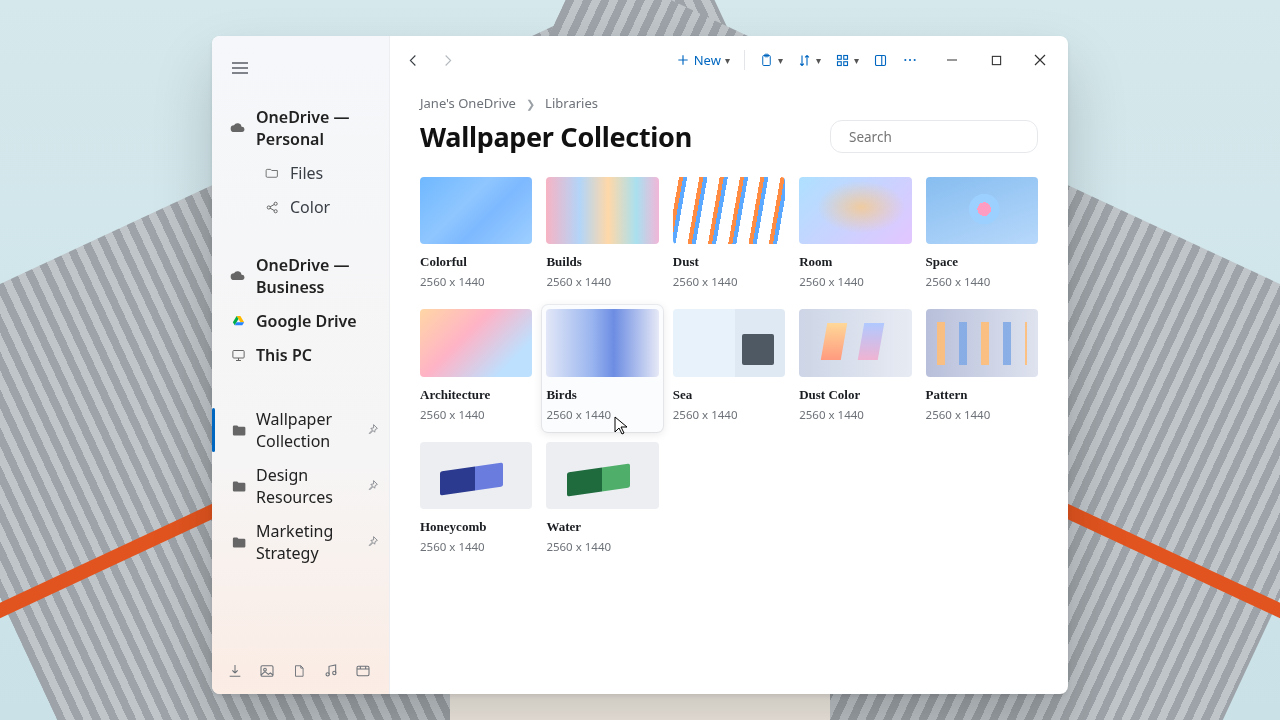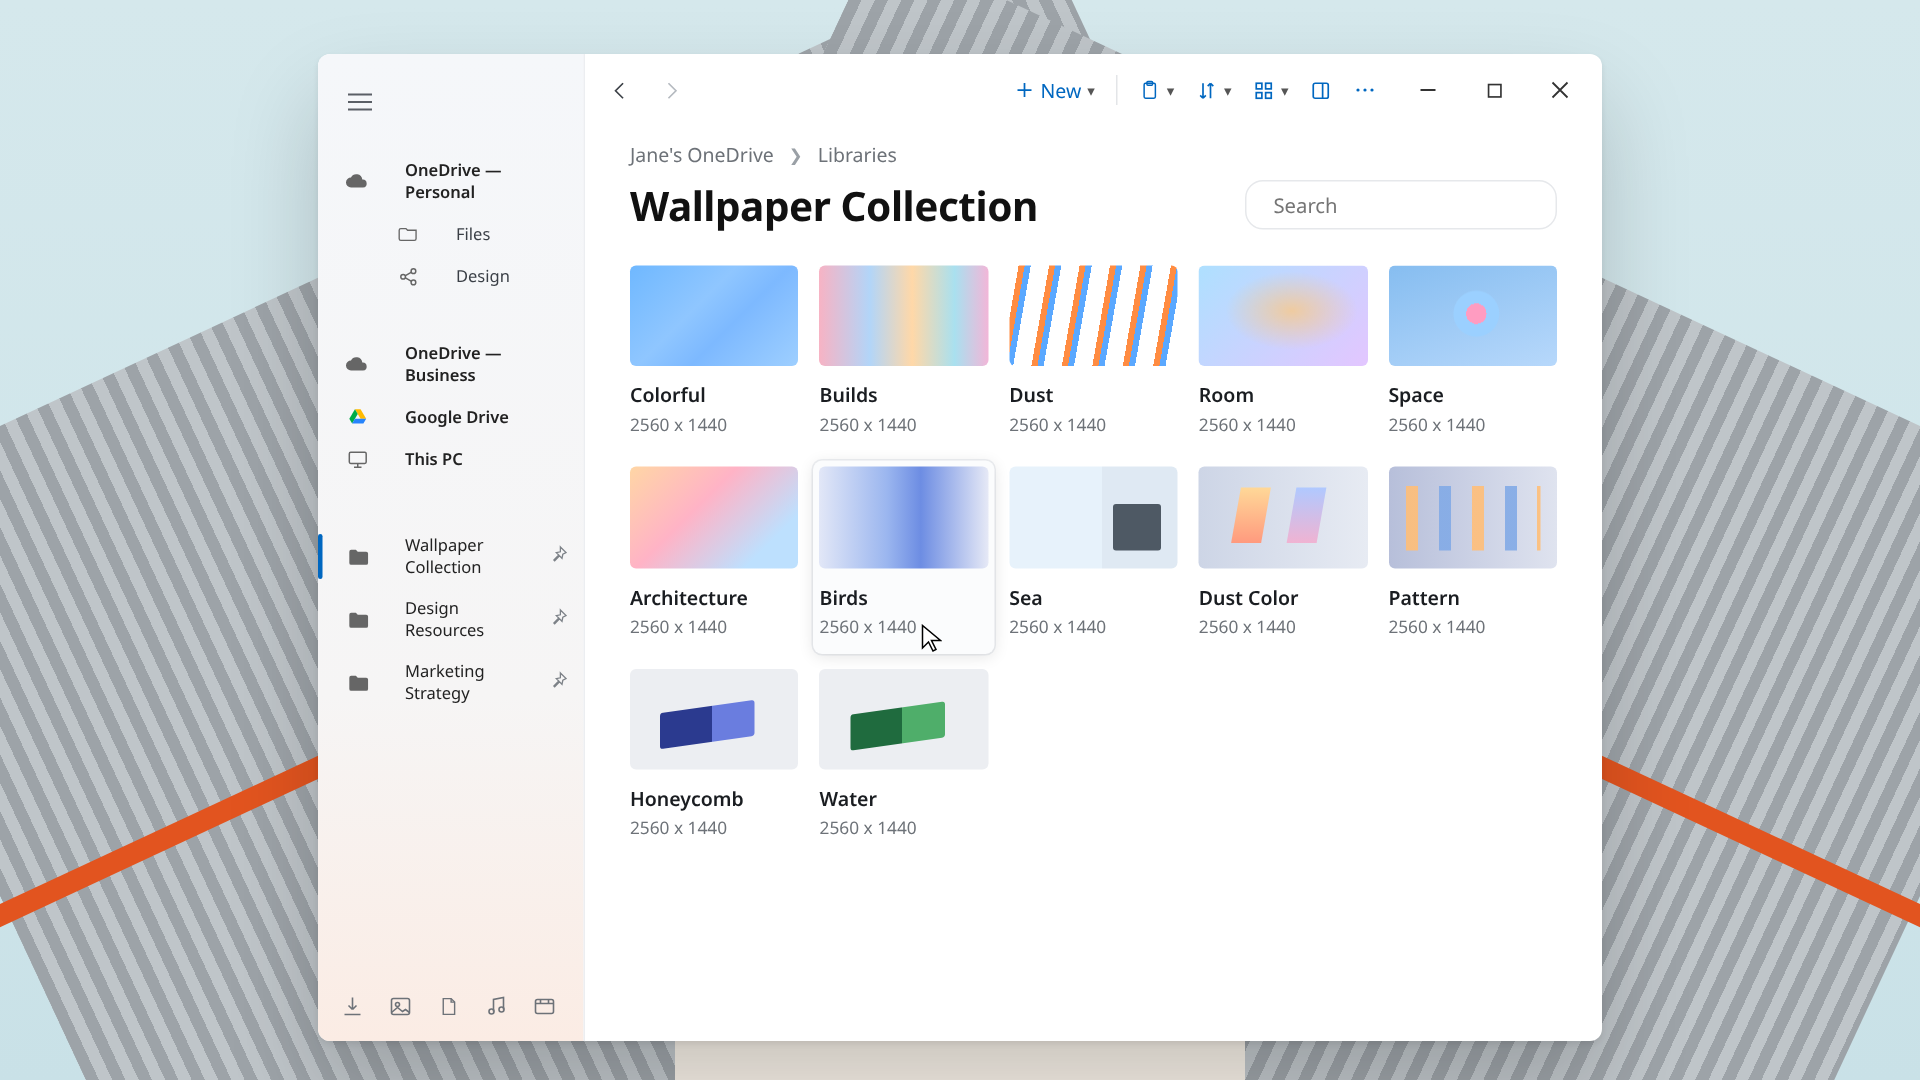--- a/index.html
+++ b/index.html
@@ -42,22 +42,22 @@
   .sidebar {
     width: 178px;
     background: linear-gradient(180deg, #f5f7fa 0%, #f6f5f5 65%, #fbece4 100%);
     border-right: 1px solid #eceef1;
     display: flex; flex-direction: column;
     padding-top: 14px;
   }
   .hamburger { width: 36px; height: 36px; display:flex; align-items:center; justify-content:center; margin-left:10px; margin-bottom:10px; color:#5a5f66; cursor:pointer; }
   .side-section { padding: 4px 0; }
   .side-item {
-    display: flex; align-items: center; gap: 24px;
-    padding: 6px 10px 6px 18px; font-size: 11px; color:#222;
+    display: flex; align-items: center; gap: 10px;
+    padding: 6px 10px 6px 18px; font-size: 16px; color:#222;
     cursor: pointer; position: relative;
   }
   .side-item.sub { padding-left: 52px; color:#3a3f46; }
   .side-item.header { font-weight: 600; }
   .side-item .ic { width: 16px; height:16px; display:flex; align-items:center; justify-content:center; color:#666; flex:none; }
   .side-item.active::before {
     content:""; position:absolute; left:0; top:6px; bottom:6px; width:3px; background:#0067c0; border-radius:2px;
   }
   .side-item .pin { margin-left:auto; color:#7d8288; }
   .onedrive-cloud { color:#0078d4; }
@@ -93,21 +93,21 @@
     display:flex; align-items:center; padding:0 10px; gap:8px; color:#6d7278; font-size:13.5px;
     background:#fff;
   }
   .search svg { color:#0067c0; }
   .search input { border:none; outline:none; flex:1; font-size:13.5px; color:#333; background:transparent;}
 
   .grid { display:grid; grid-template-columns: repeat(5, 1fr); gap: 14px 14px; }
   .card { cursor:pointer; border-radius:6px; padding:0 0 6px 0; }
   .card.hover { background:#fbfcfd; box-shadow:0 2px 10px rgba(0,0,0,0.10), 0 0 0 1px #eef0f3; padding:4px 4px 10px 4px; margin:-4px; }
   .thumb { width:100%; aspect-ratio: 120/72; border-radius:4px; }
-  .card .name { font-size:13px; font-weight:600; color:#1a1d21; margin-top:10px; }
+  .card .name { font-size:13px; font-weight:600; color:#1a1d21; margin-top:10px;font-family:Liberation Serif, serif; }
   .card .dim  { font-size:11.5px; color:#6d7278; margin-top:4px; }
 
   
   .th-colorful{background:linear-gradient(135deg,#6fb8ff 0%,#8fc6ff 40%,#7db9ff 60%,#9ecfff 100%);}
   .th-builds{background:linear-gradient(90deg,#f7b3c4,#b2d5f8 30%,#ffd8a8 55%,#a9e0ef 80%,#f2b6d8);}
   .th-dust{background:repeating-linear-gradient(100deg,#ffffff 0 6px,#ff8c42 6px 10px,#5aa8ff 10px 14px,#ffffff 14px 20px);}
   .th-room{background:radial-gradient(ellipse at 55% 45%,rgba(255,200,120,.7),transparent 50%),linear-gradient(135deg,#aee0ff,#e3c6ff);}
   .th-space{background:radial-gradient(circle at 52% 48%,#ff9cc1 0 10%,#9bd0ff 10% 22%,transparent 23%),linear-gradient(160deg,#86bdf0,#b7d8fb);}
   .th-arch{background:linear-gradient(135deg,#ffd6a5,#ffb3c6 40%,#bde0fe 80%);}
   .th-birds{background:linear-gradient(90deg,#e2e7f7,#9bb6ef 40%,#6d8de3 60%,#e6e9f6);}
@@ -163,21 +163,21 @@
         </div>
         <div class="side-item sub">
           <span class="ic">
               <svg width="15" height="15" viewBox="0 0 24 24" fill="none" stroke="currentColor" stroke-width="1.6">
                 <circle cx="6" cy="12" r="2.5"></circle>
                 <circle cx="17" cy="6" r="2.5"></circle>
                 <circle cx="17" cy="18" r="2.5"></circle>
                 <path d="M8 11l7-4M8 13l7 4"></path>
               </svg>
             </span>
-          <span>Design</span>
+          <span>Color</span>
         </div>
       </div>
 
       <div class="side-section" style="margin-top:16px">
         <div class="side-item header">
           <span class="ic onedrive-cloud">
               <svg width="16" height="16" viewBox="0 0 24 24" fill="currentColor">
                 <path d="M6 18a5 5 0 010-10 6 6 0 0111.3 2A4 4 0 0118 18H6z"></path>
               </svg>
             </span>

